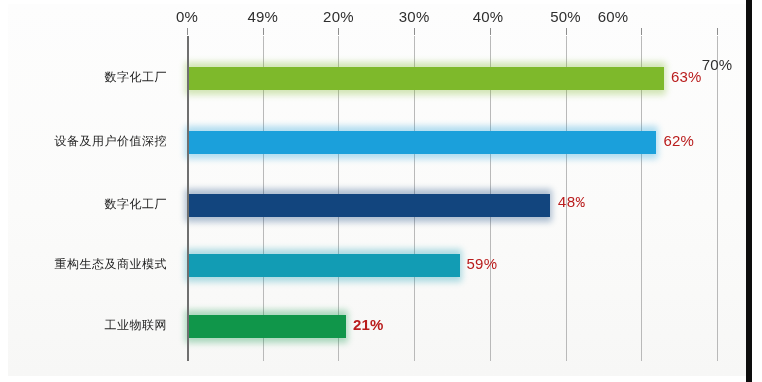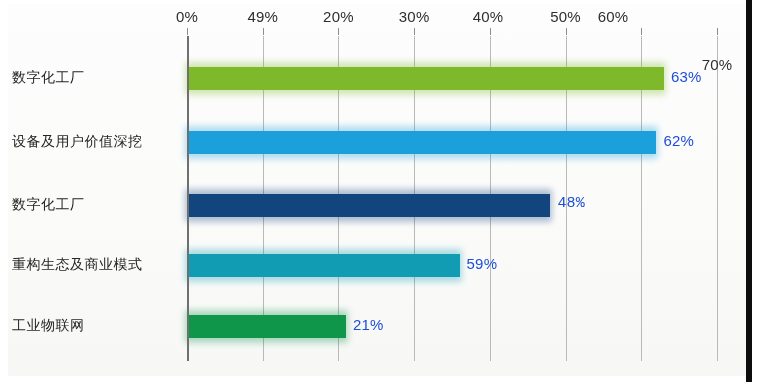--- a/index.html
+++ b/index.html
@@ -72,26 +72,26 @@
   }
   .tick-mark {
     position: absolute;
     top: 28px;
     width: 1px;
     height: 7px;
     background: #8d8d8d;
   }
   .cat-label-wrap {
     position: absolute;
-    left: 12px;
+    left: 0;
     width: 177px;
-    text-align: left;
+    text-align: right;
     padding-right: 10px;
     box-sizing: border-box;
-    font-size: 14px;
+    font-size: 12px;
     color: #242424;
     letter-spacing: .5px;
     white-space: nowrap;
   }
 
   
   .bar-row {
     position: absolute;
     left: 0;
     height: 23px;
@@ -108,21 +108,21 @@
     top: -5px;
     height: 33px;
     border-radius: 2px;
     filter: blur(3px);
     opacity: .33;
   }
   .bar-value {
     position: absolute;
     top: 1px;
     font-size: 15px;
-    color: #1d4ed8;
+    color: #b91c1c;
     white-space: nowrap;
     letter-spacing: .2px;
   }
 </style>
 </head>
 <body>
 
 <div id="screenshot">
 
   <div class="figure-panel"></div>
@@ -160,21 +160,21 @@
         <div class="bar-row" style="top: 158px; width: 530px;">
           <div class="bar-glow" style="width: 367.429px; background: rgb(18, 69, 126);"></div>
           <div class="bar" style="width: 363.429px; background: rgb(18, 69, 126);"></div>
           <div class="bar-value" style="left: 370.429px; font-family: Liberation Mono, monospace;">48%</div>
         </div>
         <div class="bar-row" style="top: 218px; width: 530px;">
           <div class="bar-glow" style="width: 276.571px; background: rgb(18, 156, 180);"></div>
           <div class="bar" style="width: 272.571px; background: rgb(18, 156, 180);"></div>
           <div class="bar-value" style="left: 279.571px;">59%</div>
         </div>
-        <div class="bar-row" style="top: 279px; width: 530px;">
+        <div class="bar-row" style="top: 279px; width: 530px; font-weight: bold;">
           <div class="bar-glow" style="width: 163px; background: rgb(16, 150, 74);"></div>
           <div class="bar" style="width: 159px; background: rgb(16, 150, 74);"></div>
           <div class="bar-value" style="left: 166px;">21%</div>
         </div>
       </div>
   </div>
 
   <div id="x-axis">
       <div class="tick-label" style="left: 187px;">0%</div>
       <div class="tick-mark" style="left: 187px;"></div>

